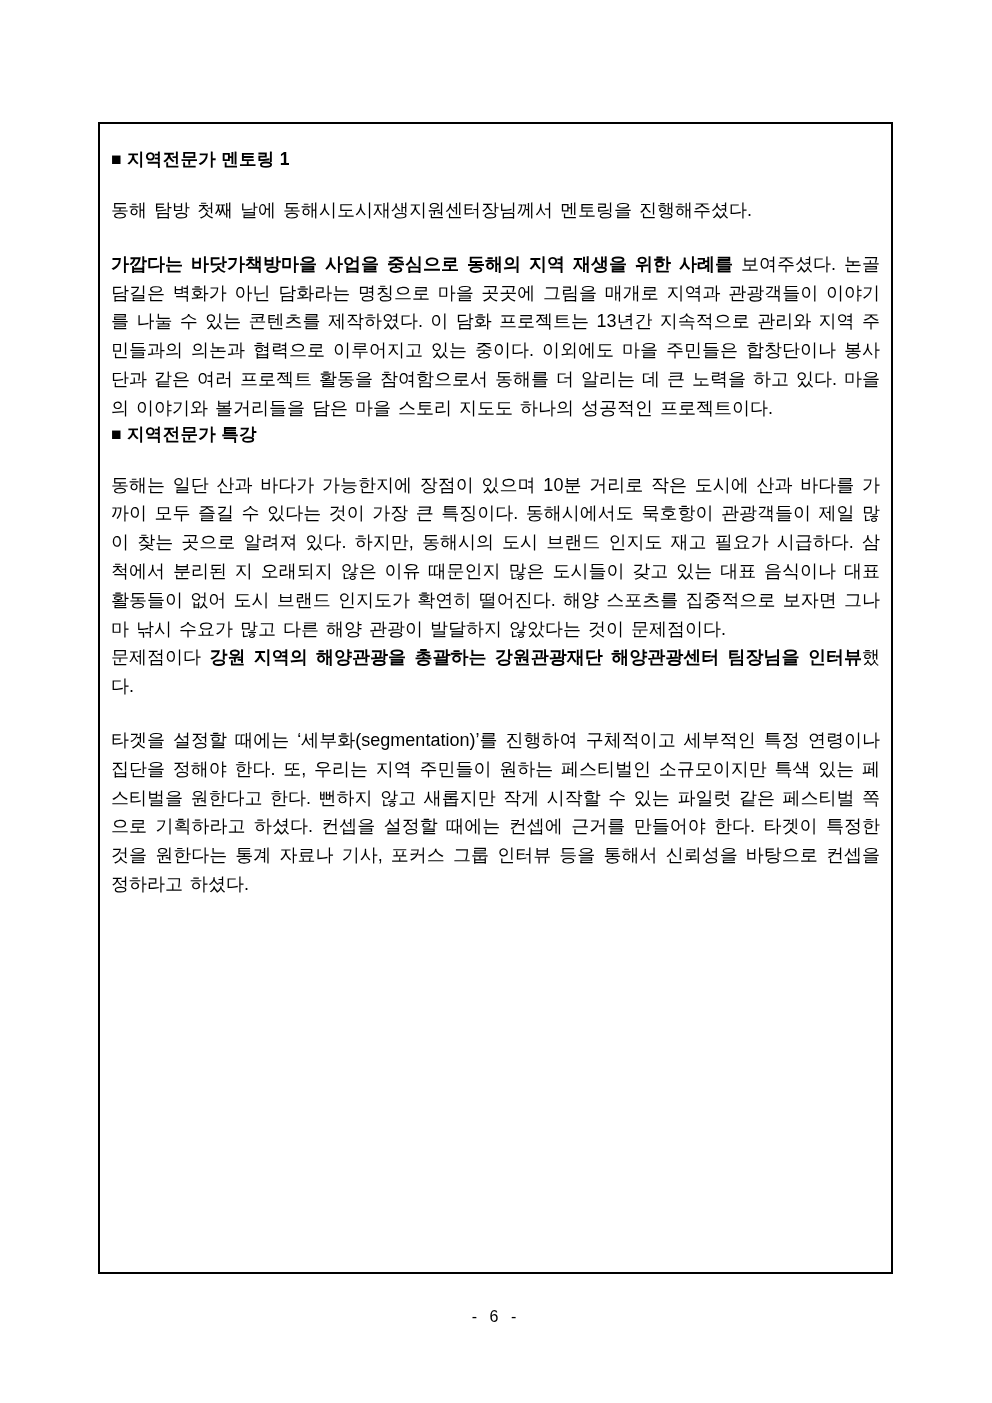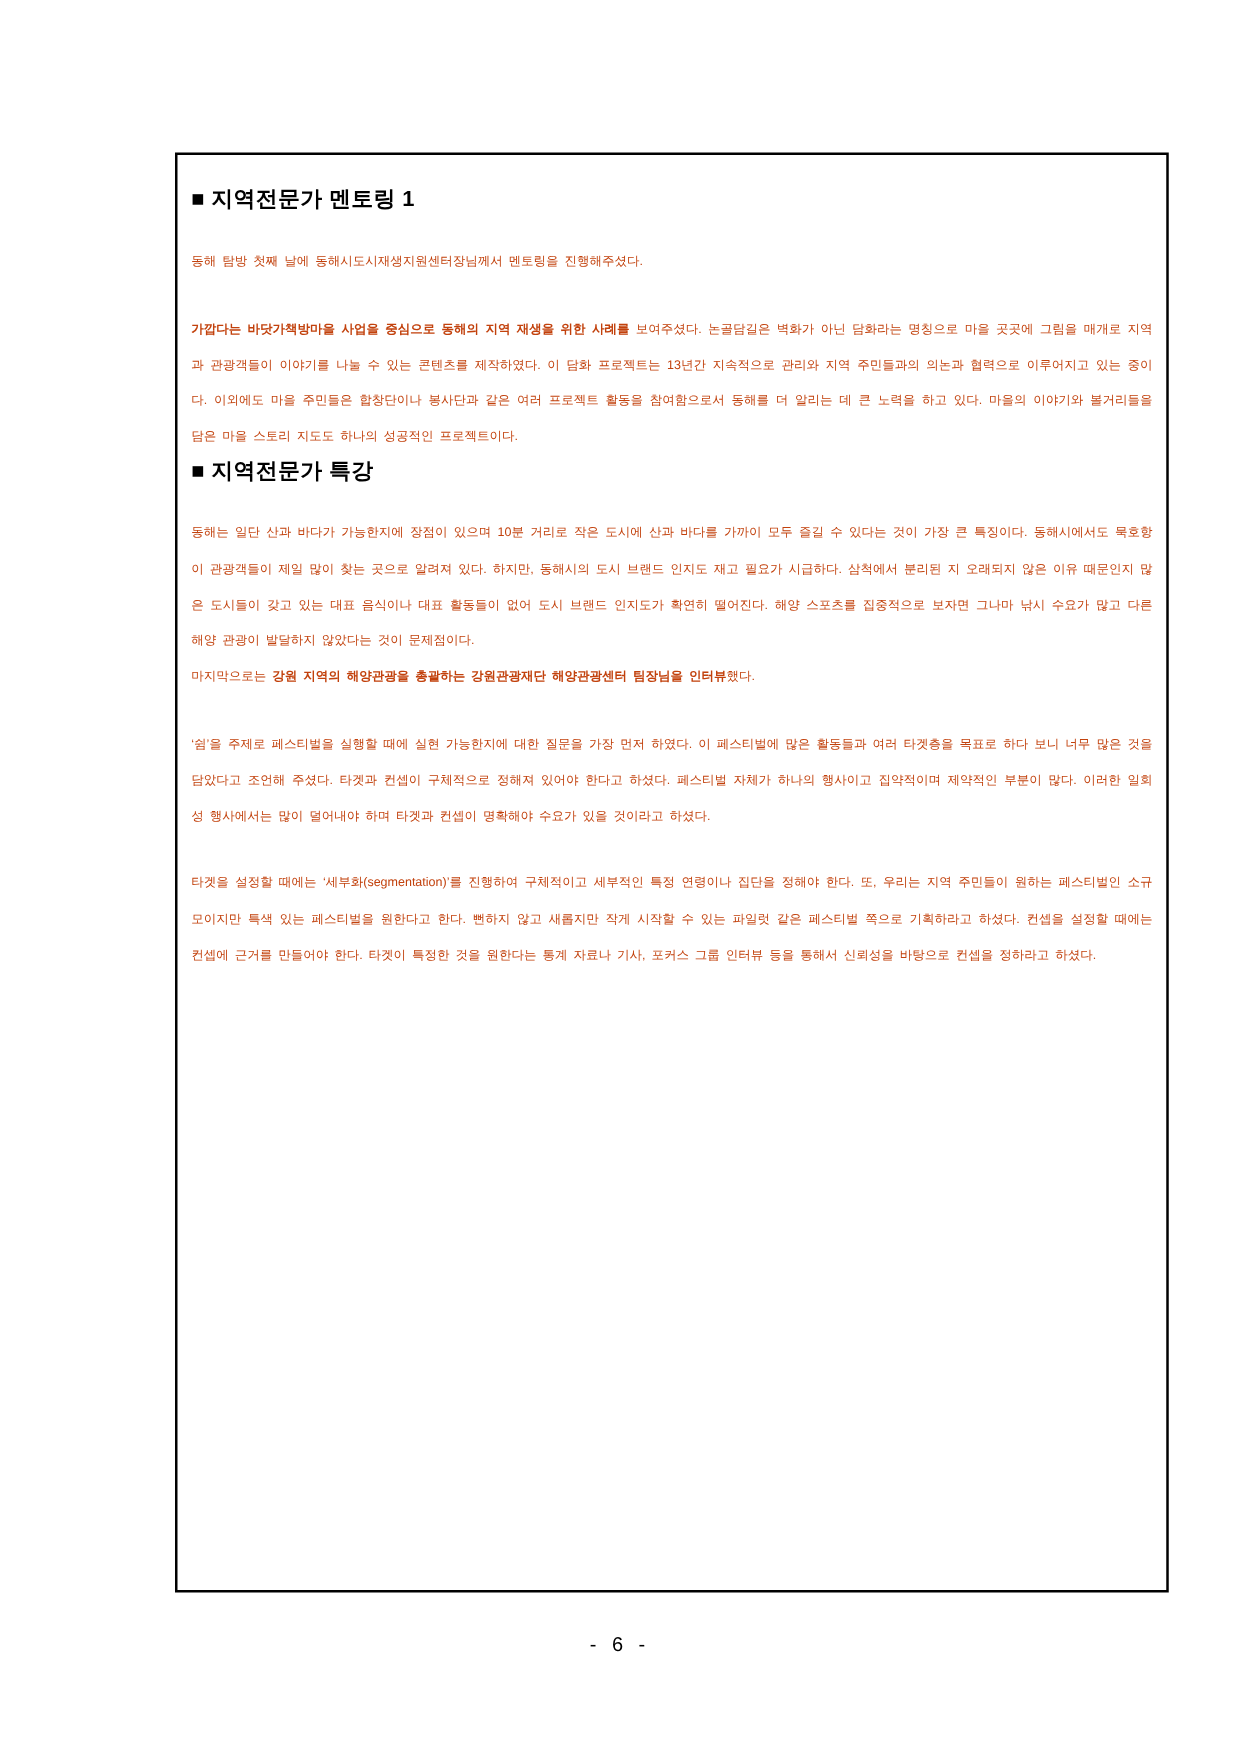--- a/index.html
+++ b/index.html
@@ -17,38 +17,37 @@
     background: #ffffff;
   }
   .content-box {
     position: absolute;
     left: 98px; top: 122px;
     width: 795px;
     min-height: 1152px;
     border: 2px solid #000000;
     background: #ffffff;
     padding: 24px 11px 18px 11px;
-    margin-left: 42px;
   }
   .sec-heading {
     font-size: 17.5px;
     font-weight: bold;
     letter-spacing: 0.3px;
     line-height: 22px;
     margin-bottom: 26px;
     color: #000000;
   }
   .para {
-    font-size: 10px;
+    font-size: 18px;
     line-height: 28.8px;
     text-align: justify;
     word-break: break-all;
     word-spacing: 2px;
     margin-bottom: 25px;
-    color: #c2410c;
+    color: #000000;
   }
   .para:last-child { margin-bottom: 0; }
   .bold { font-weight: bold; }
   .page-number {
     position: absolute;
     left: 0; right: 0;
     top: 1308px;
     text-align: center;
     font-size: 16px;
     letter-spacing: 4px;
@@ -64,20 +63,19 @@
         <section>
           <h2 class="sec-heading">■ 지역전문가 멘토링 1</h2>
           <p class="para"><span class="">동해 탐방 첫째 날에 동해시도시재생지원센터장님께서 멘토링을 진행해주셨다.</span></p>
           <p class="para"><span class="bold">가깝다는 바닷가책방마을 사업을 중심으로 동해의 지역 재생을 위한 사례를</span><span class=""> 보여주셨다. 논골담길은 벽화가 아닌 담화라는 명칭으로 마을 곳곳에 그림을 매개로 지역과 관광객들이 이야기를 나눌 수 있는 콘텐츠를 제작하였다. 이 담화 프로젝트는 13년간 지속적으로 관리와 지역 주민들과의 의논과 협력으로 이루어지고 있는 중이다. 이외에도 마을 주민들은 합창단이나 봉사단과 같은 여러 프로젝트 활동을 참여함으로서 동해를 더 알리는 데 큰 노력을 하고 있다. 마을의 이야기와 볼거리들을 담은 마을 스토리 지도도 하나의 성공적인 프로젝트이다.</span></p>
         </section>
         <section>
           <h2 class="sec-heading">■ 지역전문가 특강</h2>
           <p class="para"><span class="">동해는 일단 산과 바다가 가능한지에 장점이 있으며 10분 거리로 작은 도시에 산과 바다를 가까이 모두 즐길 수 있다는 것이 가장 큰 특징이다. 동해시에서도 묵호항이 관광객들이 제일 많이 찾는 곳으로 알려져 있다. 하지만, 동해시의 도시 브랜드 인지도 재고 필요가 시급하다. 삼척에서 분리된 지 오래되지 않은 이유 때문인지 많은 도시들이 갖고 있는 대표 음식이나 대표 활동들이 없어 도시 브랜드 인지도가 확연히 떨어진다. 해양 스포츠를 집중적으로 보자면 그나마 낚시 수요가 많고 다른 해양 관광이 발달하지 않았다는 것이 문제점이다.</span></p>
         </section>
         <section>
-          <p class="para"><span class="">마지막으로는 </span><span class="bold">강원 지역의 해양관광을 총괄하는 강원관광재단 해양관광센터 팀장님을 인터뷰</span><span class="">했다.</span></p>
-          <p class="para"><span class="">‘쉼’을 주제로 페스티벌을 실행할 때에 실현 가능한지에 대한 질문을 가장 먼저 하였다. 이 페스티벌에 많은 활동들과 여러 타겟층을 목표로 하다 보니 너무 많은 것을 담았다고 조언해 주셨다. 타겟과 컨셉이 구체적으로 정해져 있어야 한다고 하셨다. 페스티벌 자체가 하나의 행사이고 집약적이며 제약적인 부분이 많다. 이러한 일회성 행사에서는 많이 덜어내야 하며 타겟과 컨셉이 명확해야 수요가 있을 것이라고 하셨다.</span></p>
+          <p class="para"><span class="">문제점이다 </span><span class="bold">강원 지역의 해양관광을 총괄하는 강원관광재단 해양관광센터 팀장님을 인터뷰</span><span class="">했다.</span></p>
           <p class="para"><span class="">타겟을 설정할 때에는 ‘세부화(segmentation)’를 진행하여 구체적이고 세부적인 특정 연령이나 집단을 정해야 한다. 또, 우리는 지역 주민들이 원하는 페스티벌인 소규모이지만 특색 있는 페스티벌을 원한다고 한다. 뻔하지 않고 새롭지만 작게 시작할 수 있는 파일럿 같은 페스티벌 쪽으로 기획하라고 하셨다. 컨셉을 설정할 때에는 컨셉에 근거를 만들어야 한다. 타겟이 특정한 것을 원한다는 통계 자료나 기사, 포커스 그룹 인터뷰 등을 통해서 신뢰성을 바탕으로 컨셉을 정하라고 하셨다.</span></p>
         </section>
       </div>
   </div>
   <div class="page-number">- 6 -</div>
 </div>
 
 </body></html>

